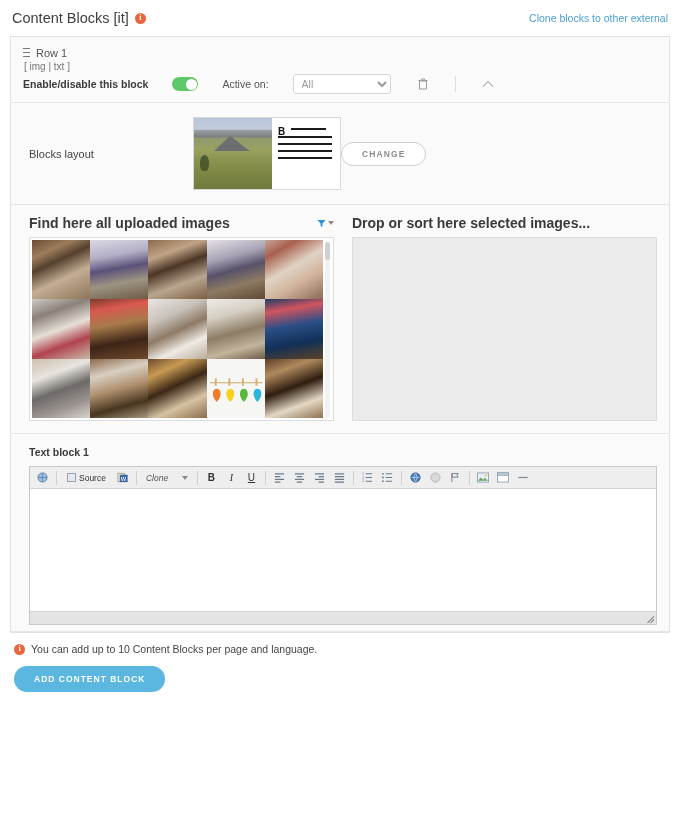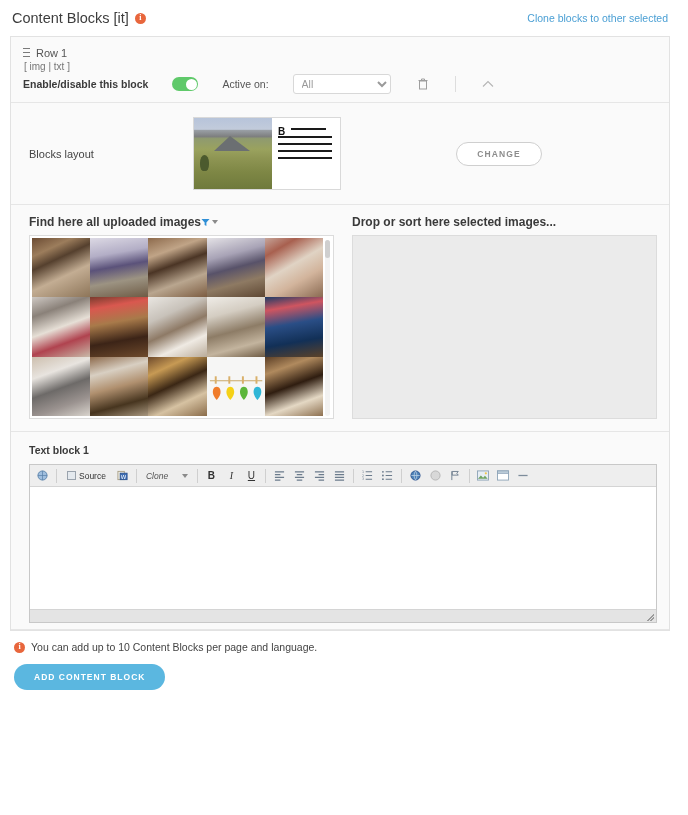--- a/index.html
+++ b/index.html
@@ -113,34 +113,34 @@
   .thumb-img::after {
     content:""; position:absolute; left:20px; top:18px;
     width:0; height:0; border-left:16px solid transparent;
     border-right:20px solid transparent; border-bottom:15px solid #6b6f72;
   }
   .thumb-txt { flex: 1; padding: 10px 8px 0 6px; }
   .thumb-b { font-size: 10px; font-weight: bold; color: #111; float: left; margin-right: 3px; line-height: 7px;}
   .thumb-line { height: 2px; background: #1a1a1a; margin-bottom: 5px; }
   .thumb-line.short { width: 64%; margin-left: 13px; margin-bottom: 6px; }
 
-  .change-wrap { flex: 1; display: flex; justify-content: center; }
+  .change-wrap { flex: 1; display: flex; }
   .change-btn {
     border: 1px solid #cfcfcf; background: #fff; color: #8c8c8c;
     border-radius: 14px; padding: 6px 20px; font-size: 8.5px;
     letter-spacing: 1.1px; cursor: pointer; font-weight: bold;
     font-family: "Liberation Sans", sans-serif;
   }
 
   
   .images-row { display: flex; padding: 10px 12px 12px 18px; gap: 18px; border-bottom: 1px solid #e6e6e6; }
   .img-col { flex: 1; min-width: 0; }
   .img-col-head {
-    display: flex; align-items: center; 
-    font-size: 12px; font-weight: bold; color: #3a3a3a; margin-bottom: 6px;
+    display: flex; align-items: center; justify-content: space-between;
+    font-size: 14px; font-weight: bold; color: #3a3a3a; margin-bottom: 6px;
   }
   .filter-ctl { display: flex; align-items: center; gap: 2px; cursor: pointer; }
   .caret-down {
     width:0;height:0;border-left:3px solid transparent;border-right:3px solid transparent;
     border-top:4px solid #8a8a8a;
   }
 
   .gallery-wrap {
     position: relative; border: 1px solid #dcdcdc; background: #fff;
     padding: 2px 10px 2px 2px; height: 184px;
@@ -226,21 +226,21 @@
 </head>
 <body>
 
 <div class="page">
 
   <div class="page-header">
     <div class="page-title">
       <span>Content Blocks [it]</span>
       <span class="info-icon">i</span>
     </div>
-    <a class="clone-link">Clone blocks to other selected</a>
+    <a class="clone-link">Clone blocks to other external</a>
   </div>
 
   <div class="block-card">
 
     <div class="block-head">
       <div class="row-id">
         <div class="row-title">
           <span class="drag-handle"></span>
           <span>Row 1</span>
         </div>

